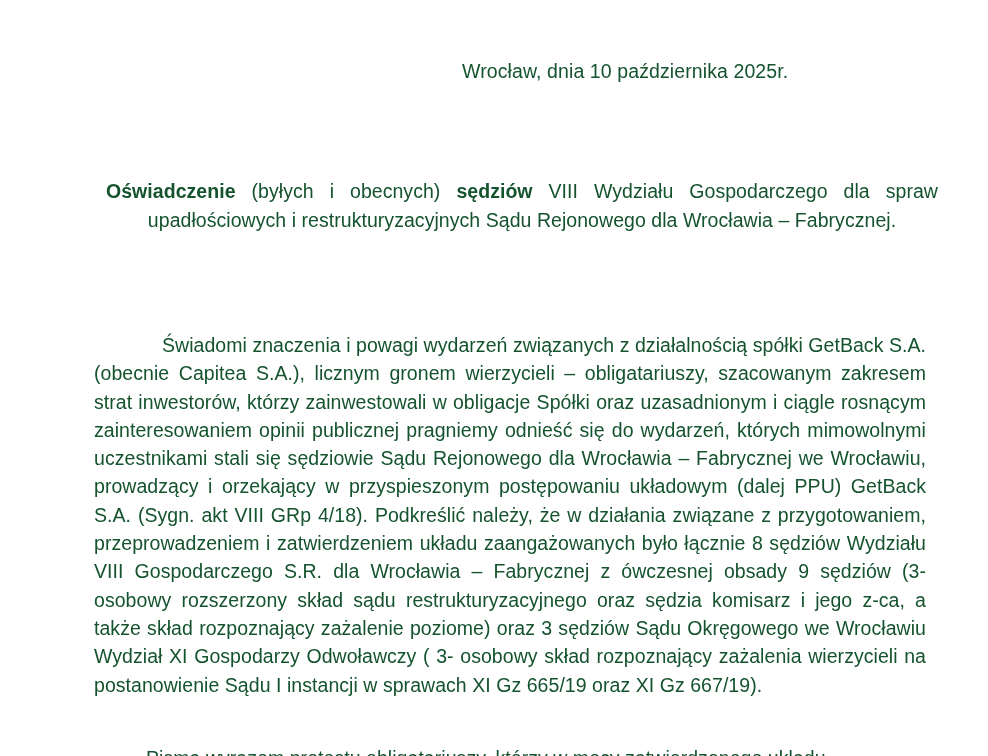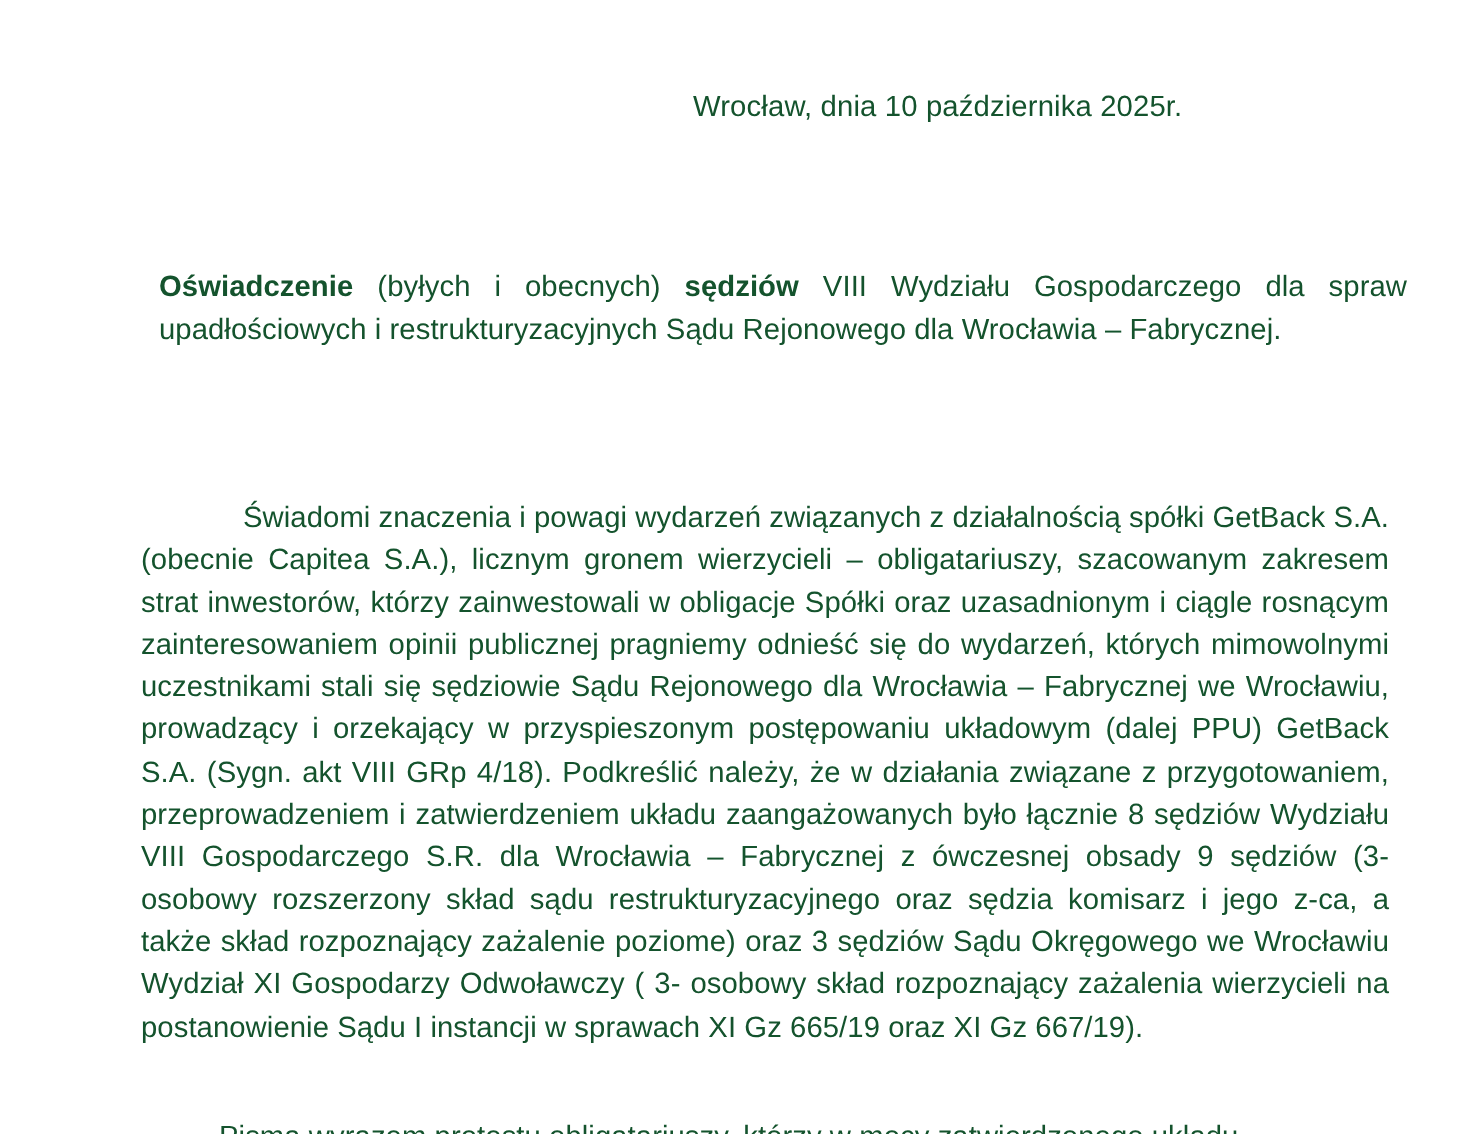--- a/index.html
+++ b/index.html
@@ -44,21 +44,21 @@
     letter-spacing: 0.05px;
     margin-left: 28px;
   }
 
   .title-block .line-1 {
     text-align: justify;
     text-align-last: justify;
   }
 
   .title-block .line-2 {
-    text-align: left;
+    text-align: center;
   }
 
   .b { font-weight: bold; }
 
   
   .body-para {
     position: absolute;
     left: 94px;
     top: 331px;
     width: 832px;

